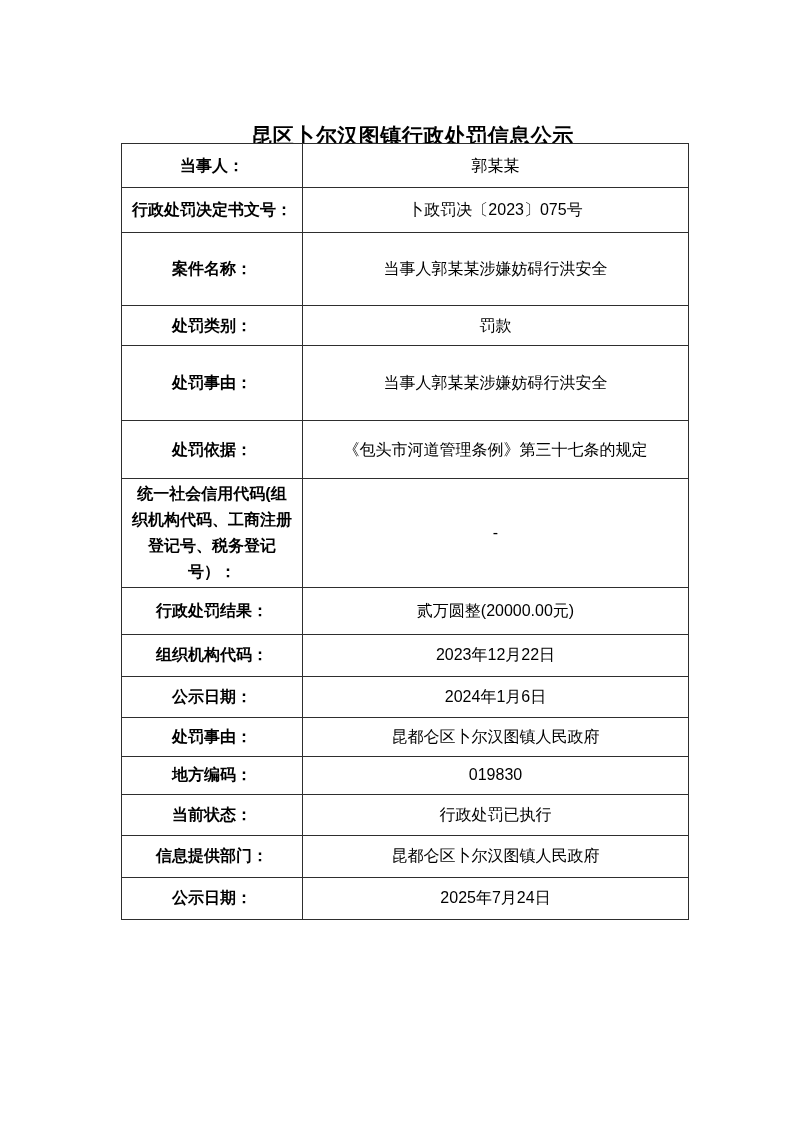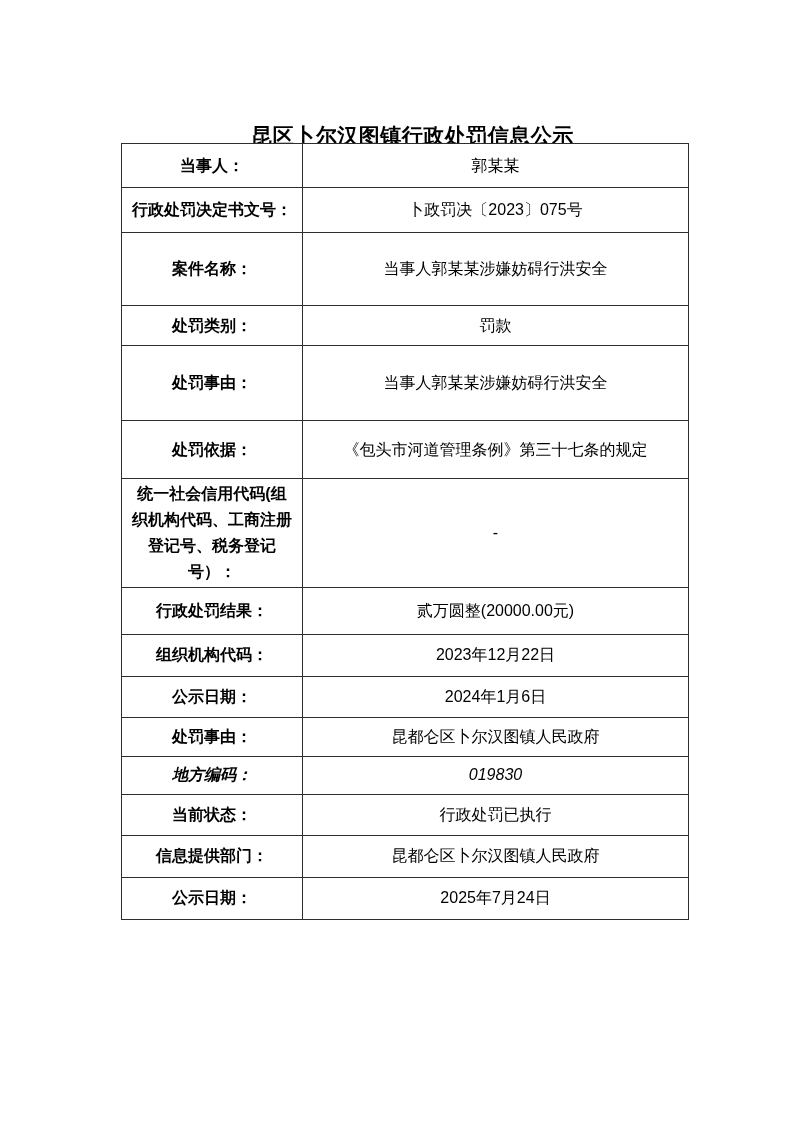--- a/index.html
+++ b/index.html
@@ -101,21 +101,21 @@
           <td class="cell-value">2023年12月22日</td>
         </tr>
         <tr style="height: 41px;">
           <td class="cell-label">公示日期：</td>
           <td class="cell-value">2024年1月6日</td>
         </tr>
         <tr style="height: 39px;">
           <td class="cell-label">处罚事由：</td>
           <td class="cell-value">昆都仑区卜尔汉图镇人民政府</td>
         </tr>
-        <tr style="height: 38px; font-style: italic;">
+        <tr style="height: 38px;">
           <td class="cell-label">地方编码：</td>
           <td class="cell-value">019830</td>
         </tr>
         <tr style="height: 41px;">
           <td class="cell-label">当前状态：</td>
           <td class="cell-value">行政处罚已执行</td>
         </tr>
         <tr style="height: 42px;">
           <td class="cell-label">信息提供部门：</td>
           <td class="cell-value">昆都仑区卜尔汉图镇人民政府</td>

